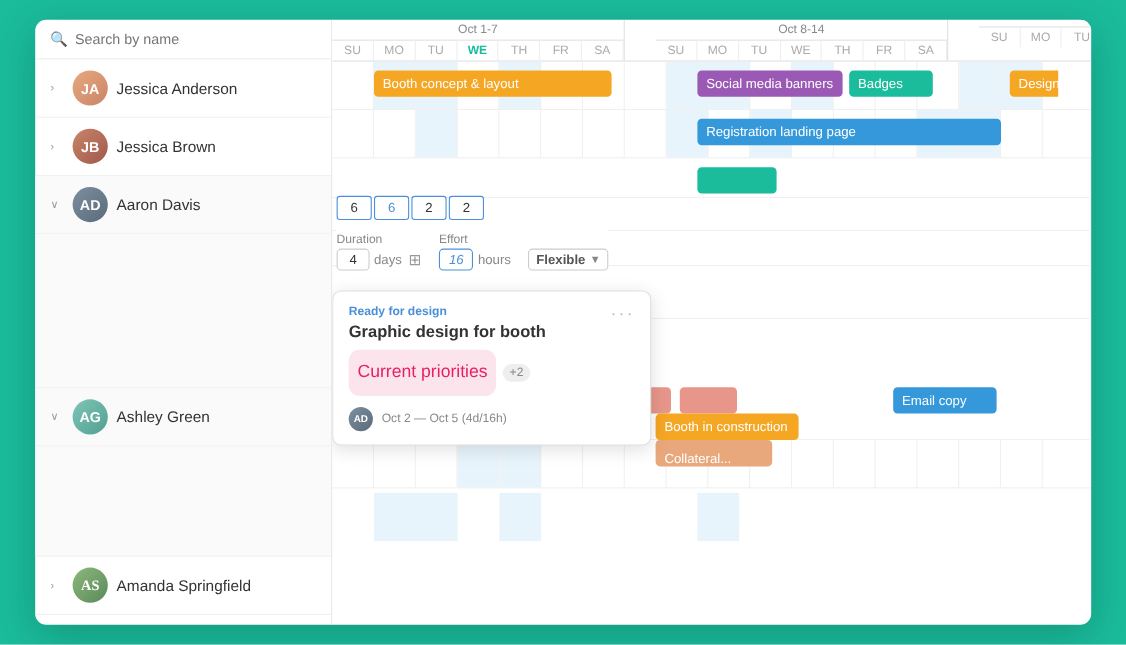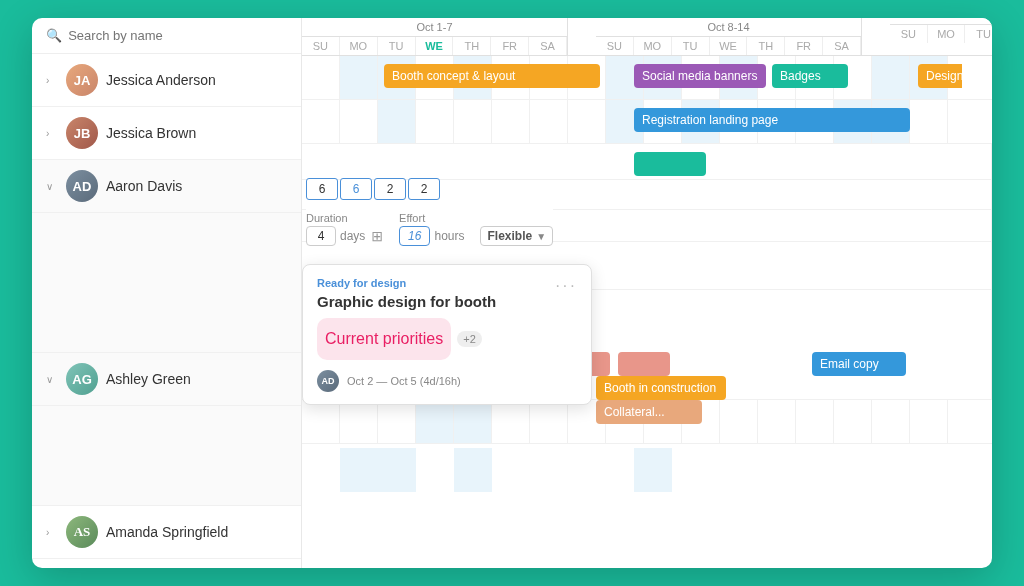--- a/index.html
+++ b/index.html
@@ -523,21 +523,21 @@
             <div class="gantt-cell"></div>
             <div class="gantt-cell"></div>
             <div class="gantt-cell"></div>
             <div class="gantt-cell"></div>
             <div class="gantt-cell"></div>
           </div>
         </div>
 
         <div class="gantt-overlay">
 
-          <div class="bar" style="background:#f5a623; top:8px; left:38px; width:216px;margin-left:44px;">
+          <div class="bar" style="background:#f5a623; top:8px; left:38px; width:216px;">
             <span>Booth concept &amp; layout</span>
           </div>
 
           <div class="bar" style="background:#9b59b6; top:8px; left:332px; width:132px;">
             <span>Social media banners</span>
           </div>
 
           <div class="bar" style="background:#1abc9c; top:8px; left:470px; width:76px;">
             <span>Badges</span>
           </div>
@@ -613,21 +613,21 @@
           <div class="bar" style="background:#e8968a; top:296px; left:316px; width:52px;"></div>
 
           <div class="bar" style="background:#3498db; top:296px; left:510px; width:94px;">
             <span>Email copy</span>
           </div>
 
           <div class="bar" style="background:#f5a623; top:320px; left:294px; width:130px;">
             <span>Booth in construction</span>
           </div>
 
-          <div class="bar" style="background:#e8a87c; top:344px; left:294px; width:106px;">
+          <div class="bar" style="background:#e8a87c; top:344px; left:294px; width:106px;align-items:flex-end;">
             <span>Collateral...</span>
           </div>
 
           <div style="position:absolute; top:392px; left:38px; height:44px; width:76px; background:#e8f4fb; pointer-events:none;"></div>
           <div style="position:absolute; top:392px; left:152px; height:44px; width:38px; background:#e8f4fb; pointer-events:none;"></div>
           <div style="position:absolute; top:392px; left:332px; height:44px; width:38px; background:#e8f4fb; pointer-events:none;"></div>
         </div>
       </div>
     </div>
   </div>

